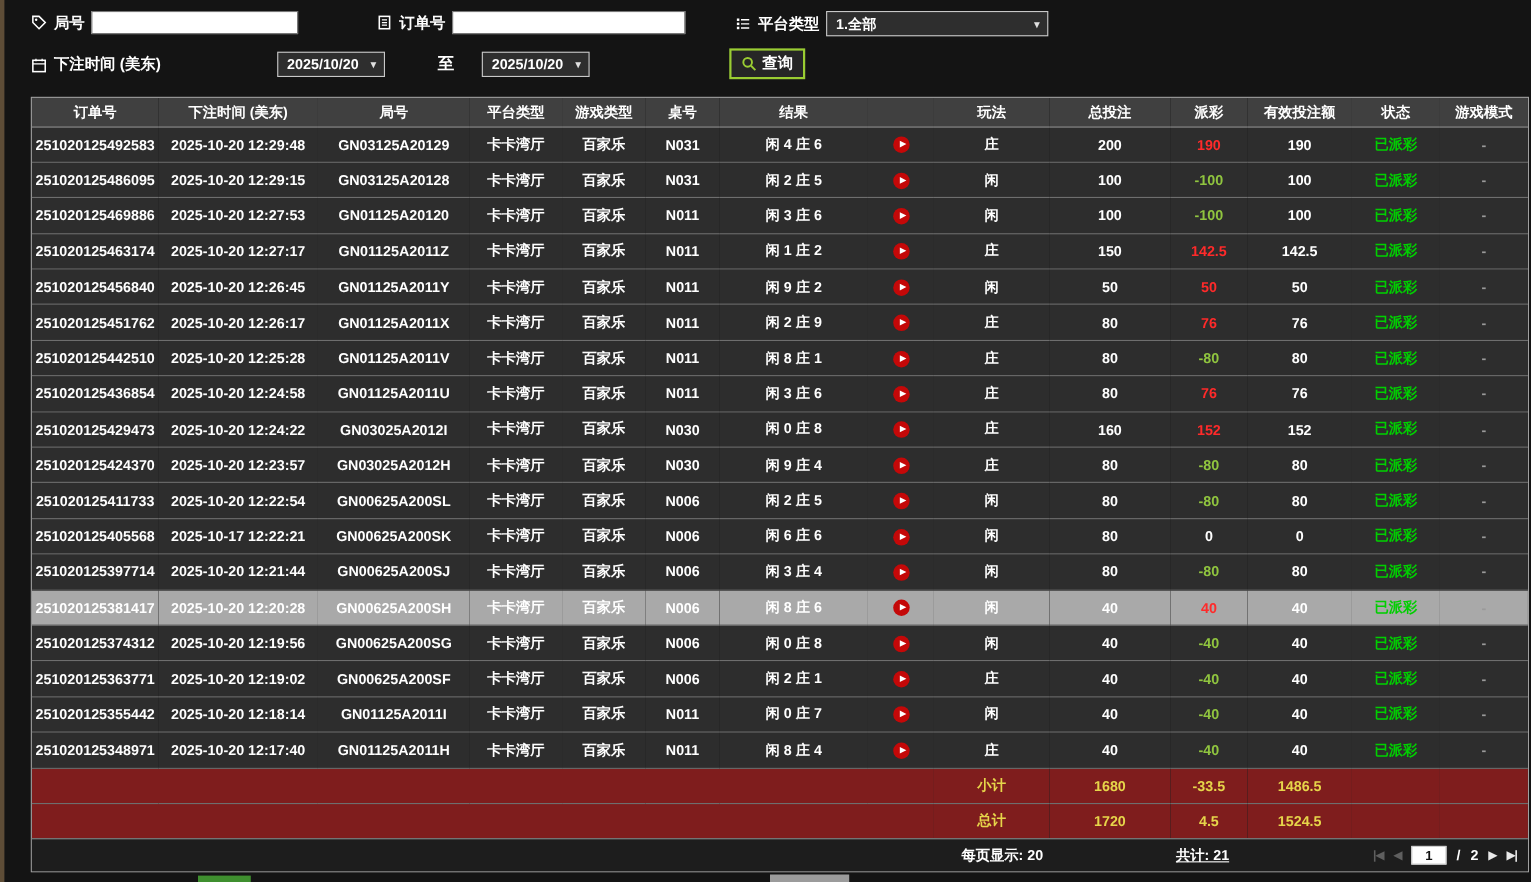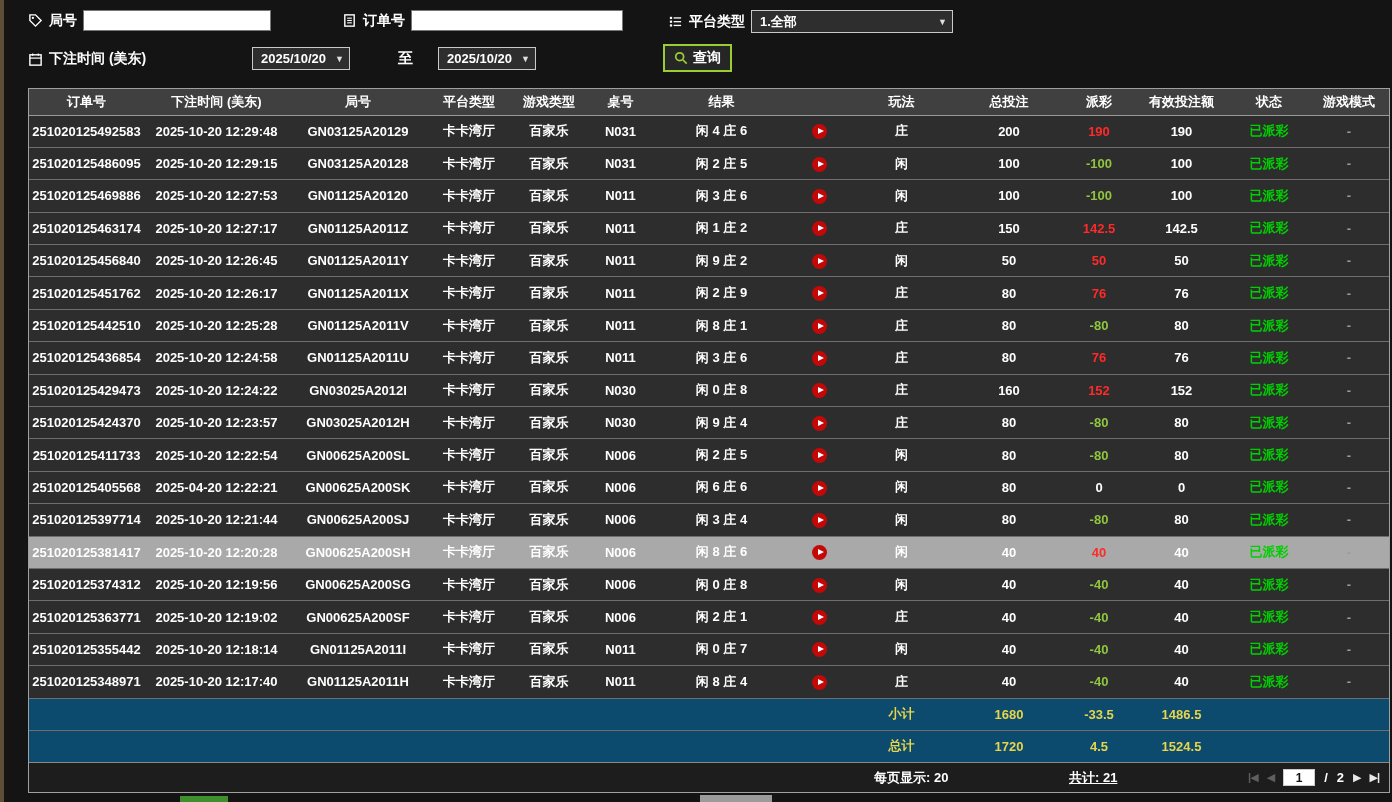--- a/index.html
+++ b/index.html
@@ -41,21 +41,21 @@
   .table-wrap{position:absolute;left:28px;right:2px;top:88px;bottom:9px;
               border:1px solid var(--table-border);background:#202020;}
   table{width:100%;height:calc(100% - 30px);border-collapse:collapse;table-layout:fixed;}
   th,td{text-align:center;vertical-align:middle;font-weight:bold;font-size:13px;color:var(--text);
         overflow:hidden;white-space:nowrap;padding:0 1px;}
   thead th{background:var(--header-bg);height:26px;border-bottom:1px solid #999;}
   tbody td{background:var(--row-bg);border-top:1px solid var(--row-border);}
   tr.selected td{background:var(--selected-bg);}
   td.win{color:var(--payout-win);} td.loss{color:var(--payout-loss);} td.zero{color:var(--payout-zero);}
   td.status{color:var(--status-paid);} td.mode{color:#9a9a9a;}
-  .summary td{background:#0c4a6e;border-top:1px solid var(--row-border);}
+  .summary td{background:#7f1d1d;border-top:1px solid var(--row-border);}
   .sum-label,.sum-val{color:var(--summary-text);}
   .play-btn{display:inline-block;width:15px;height:15px;border-radius:50%;background:#c40808;
             position:relative;vertical-align:middle;cursor:pointer;}
   .play-btn::after{content:"";position:absolute;left:6px;top:4px;border-left:6px solid #fff;
                    border-top:3.5px solid transparent;border-bottom:3.5px solid transparent;}
   
   .table-footer{position:absolute;left:0;right:0;bottom:0;height:30px;background:#1d1d1d;
                 border-top:1px solid #8a8a8a;color:var(--text);font-size:13px;font-weight:bold;}
   .pp{position:absolute;left:845px;top:0;line-height:30px;}
   .tc{position:absolute;left:1040px;top:0;line-height:30px;text-decoration:underline;}
@@ -360,21 +360,21 @@
           <td><span class="play-btn"></span></td>
           <td>闲</td>
           <td>80</td>
           <td class="loss">-80</td>
           <td>80</td>
           <td class="status">已派彩</td>
           <td class="mode">-</td>
         </tr>
         <tr>
           <td>251020125405568</td>
-          <td>2025-04-20 12:22:21</td>
+          <td>2025-10-17 12:22:21</td>
           <td>GN00625A200SK</td>
           <td>卡卡湾厅</td>
           <td>百家乐</td>
           <td>N006</td>
           <td>闲 6 庄 6</td>
           <td><span class="play-btn"></span></td>
           <td>闲</td>
           <td>80</td>
           <td class="zero">0</td>
           <td>0</td>

